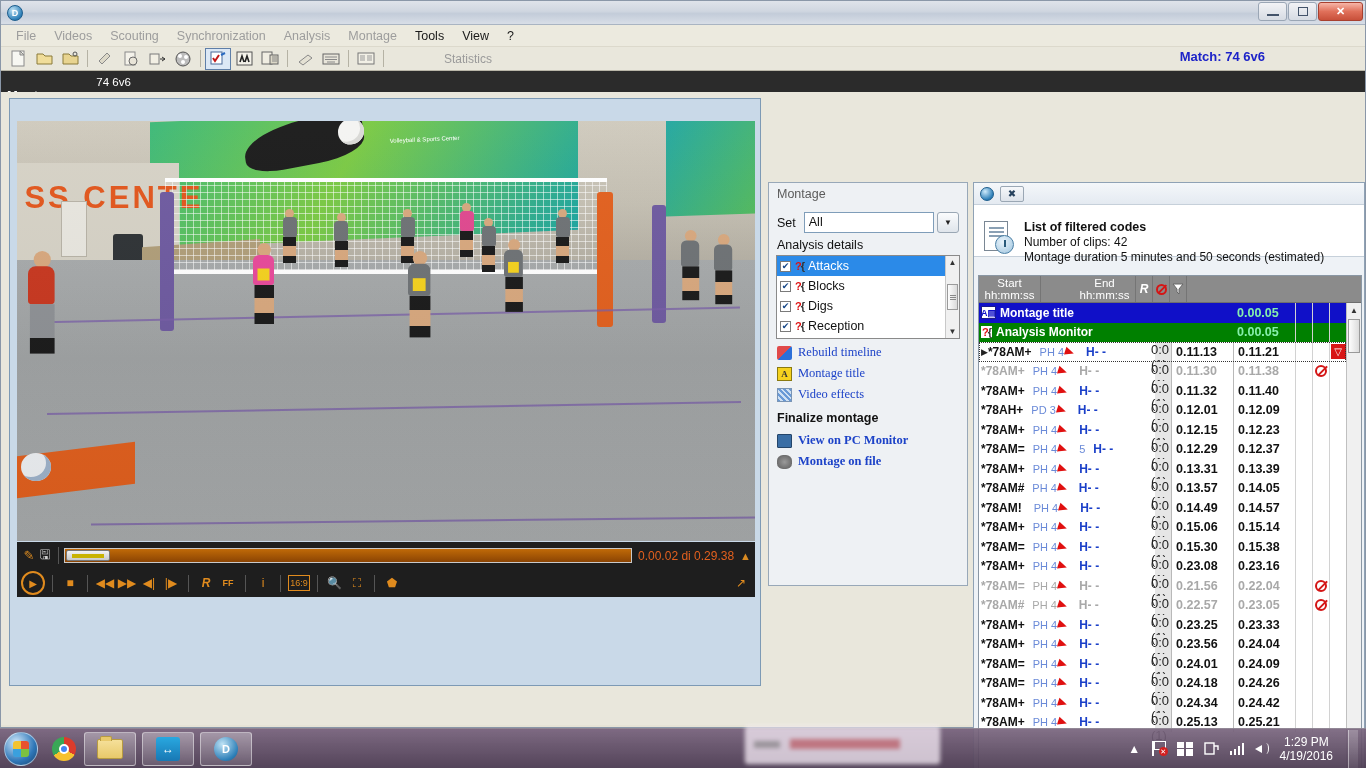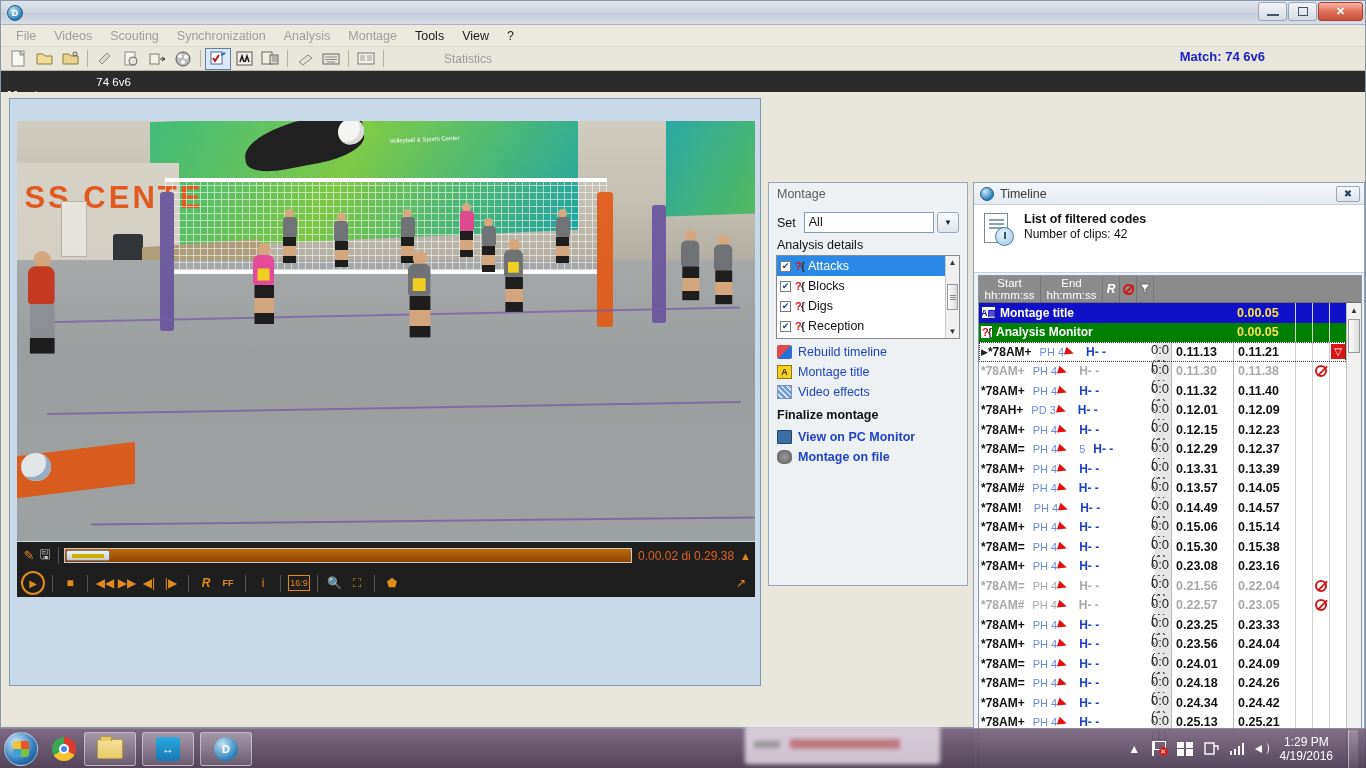--- a/index.html
+++ b/index.html
@@ -191,21 +191,21 @@
     display:flex;align-items:center;justify-content:center;font-size:9px;color:#1a4a8a;line-height:1;}
   .qicon{font-size:11px;color:#d11;font-weight:bold;letter-spacing:-1px;}
   .qicon .br{color:#333;}
   .ad-scroll{width:14px;background:#f0f0f0;border-left:1px solid #c8c8c8;
     display:flex;flex-direction:column;align-items:center;justify-content:space-between;}
   .sc-arrow{font-size:8px;color:#333;height:13px;display:flex;align-items:center;}
   .sc-thumb{width:11px;height:26px;background:linear-gradient(90deg,#fdfdfd,#dadada);
     border:1px solid #9a9a9a;position:relative;}
   .sc-thumb::after{content:"";position:absolute;left:2px;top:10px;width:6px;height:5px;
     background:repeating-linear-gradient(0deg,#888 0 1px,transparent 1px 2px);}
-  .link-row{display:flex;align-items:center;gap:6px;padding:6px 8px 0;}
+  .link-row{display:flex;align-items:center;gap:6px;padding:6px 8px 0;font-family:Liberation Serif, serif;}
   .link-row a{color:#1d43c8;font-size:12.5px;text-decoration:none;}
   .link-row a.bold{font-weight:bold;}
   .sec-head{font-weight:bold;font-size:12.5px;color:#111;padding:9px 8px 2px;}
   .ico-sm{width:15px;height:14px;display:inline-block;}
   .ico-rebuild{background:linear-gradient(135deg,#e04a4a 0 50%,#2b6fd8 50% 100%);border-radius:2px;}
   .ico-title{background:#f5d21e;border:1px solid #8a7a10;color:#333;font-size:9px;
     display:flex;align-items:center;justify-content:center;font-weight:bold;}
   .ico-fx{background:repeating-linear-gradient(45deg,#6a9ad6 0 2px,#cfe0f2 2px 4px);border:1px solid #7a95b5;}
   .ico-monitor{background:#3a6ea5;border:1px solid #24456a;border-radius:1px;}
   .ico-file{background:radial-gradient(ellipse at 50% 50%,#9a9a9a,#5a5a5a);border-radius:40%;}
@@ -217,56 +217,56 @@
   }
   .tl-title{height:22px;background:linear-gradient(180deg,#f4f7fa,#e4eaf1);
     display:flex;align-items:center;padding:0 4px 0 6px;border-bottom:1px solid #c6d0da;}
   .tl-title .ic{width:14px;height:14px;border-radius:50%;margin-right:6px;
     background:radial-gradient(circle at 35% 30%,#cdeafb,#2d7fb8 70%,#18557f);
     border:1px solid #1c5d8d;}
   .tl-title .tx{font-size:12.5px;color:#3b3b3b;flex:1;}
   .tl-title .cl{width:24px;height:16px;border:1px solid #9aa7b4;border-radius:2px;
     background:linear-gradient(180deg,#f6f8fa,#dde3ea);display:flex;align-items:center;
     justify-content:center;font-size:10px;color:#27425e;}
-  .tl-info{background:#fff;height:68px;display:flex;gap:8px;padding:7px 8px;
+  .tl-info{background:#fff;height:52px;display:flex;gap:8px;padding:15px 8px;
     border-bottom:1px solid #c6d0da;}
   .tl-info .ic2{width:34px;height:34px;position:relative;flex:none;margin-top:1px;}
   .tl-info .ic2 .sheet{position:absolute;left:2px;top:0;width:24px;height:30px;background:#fff;
     border:1px solid #7a8794;}
   .tl-info .ic2 .sheet i{position:absolute;left:4px;width:15px;height:1.5px;background:#8aa0b4;}
   .tl-info .ic2 .clock{position:absolute;left:13px;top:14px;width:19px;height:19px;border-radius:50%;
     background:radial-gradient(circle at 40% 35%,#eaf4fb,#9ec4de);border:1.5px solid #4a7fa5;}
   .tl-info .ic2 .clock::after{content:"";position:absolute;left:8px;top:4px;width:1.5px;height:7px;background:#2a5a7a;}
   .tl-info h4{margin:0;font-size:12.5px;color:#111;}
   .tl-info p{margin:1px 0 0;font-size:12px;color:#111;}
 
   .tl-grid{position:absolute;left:4px;top:92px;width:384px;height:558px;
     border:1px solid #8a97a4;background:#fff;display:flex;flex-direction:column;}
   .tl-head{height:27px;background:#8b8b8b;color:#fff;display:flex;
     border-bottom:1px solid #6e6e6e;flex:none;}
   .th{display:flex;flex-direction:column;align-items:center;justify-content:center;
     font-size:11.5px;line-height:12px;border-right:1px solid #757575;}
   .th.code{flex:1;}
   .th.start{width:62px;}
-  .th.end{width:62px;}
+  .th.end{width:62px;margin-left:33px;}
   .th.r{width:17px;font-weight:bold;font-style:italic;font-size:12px;}
   .th.ban{width:17px;}
   .th.filt{width:17px;}
   .tr{display:flex;height:19.5px;align-items:stretch;font-size:12px;}
   .tr.special{font-weight:bold;color:#fff;}
   .tr.title{background:#1010c8;}
   .tr.analysis{background:#008000;}
   .tr .c-code{flex:1;display:flex;align-items:center;gap:0;padding-left:2px;overflow:hidden;white-space:nowrap;}
   .tr .c-dur{width:16px;display:flex;align-items:flex-start;justify-content:flex-end;
     font-size:13px;color:#222;padding-right:2px;background:#e6e6e6;}
   .tr .c-start,.tr .c-end{width:62px;display:flex;align-items:center;padding-left:4px;
     font-weight:bold;font-size:12.5px;color:#111;border-left:1px solid #b9b9b9;}
   .tr .c-r,.tr .c-ban,.tr .c-filt{width:17px;border-left:1px solid #d2d2d2;
     display:flex;align-items:center;justify-content:center;}
-  .tr.special .c-start,.tr.special .c-end{color:#fde047;border-left:none;}
+  .tr.special .c-start,.tr.special .c-end{color:#86efac;border-left:none;}
   .tr.special .c-dur{background:transparent;}
   .tr.excluded .c-code, .tr.excluded .c-start, .tr.excluded .c-end{color:#a8a8a8;}
   .tr.excluded .code-main{color:#a8a8a8;}
   .tr.focus{outline:1px dotted #333; outline-offset:-1px;}
   .code-main{font-weight:bold;color:#111;}
   .code-ph{color:#6a8ad8;font-size:11px;padding-left:8px;}
   .code-h{color:#1a3fc8;font-weight:bold;margin-left:8px;}
   .arrow-red{display:inline-block;width:12px;height:10px;margin:0 1px;position:relative;}
   .arrow-red::after{content:"";position:absolute;left:0;top:1px;width:0;height:0;
     border-left:9px solid #e01010;border-top:4px solid transparent;border-bottom:4px solid transparent;
@@ -667,36 +667,36 @@
       </div>
       <div class="link-row">
         <span class="ico-sm ico-file"></span>
         <a href="#" class="bold">Montage on file</a>
       </div>
     </div>
 
     <div id="timeline-panel">
       <div class="tl-title">
         <div class="ic"></div>
-        <div class="tx">Timeline</div>
         <div class="cl">✖</div>
       </div>
 
       <div class="tl-info">
         <div class="ic2">
           <div class="sheet">
               <i style="top:5px"></i>
               <i style="top:9px"></i>
               <i style="top:13px"></i>
             </div>
           <div class="clock"></div>
         </div>
         <div>
           <h4>List of filtered codes</h4>
           <p>Number of clips: 42</p>
+          <p>Montage duration 5 minutes and 50 seconds (estimated)</p>
         </div>
       </div>
 
       <div class="tl-grid">
         <div class="tl-head">
           <div class="th start">
             <span>Start</span>
               <span>hh:mm:ss</span>
           </div>
           <div class="th end">

